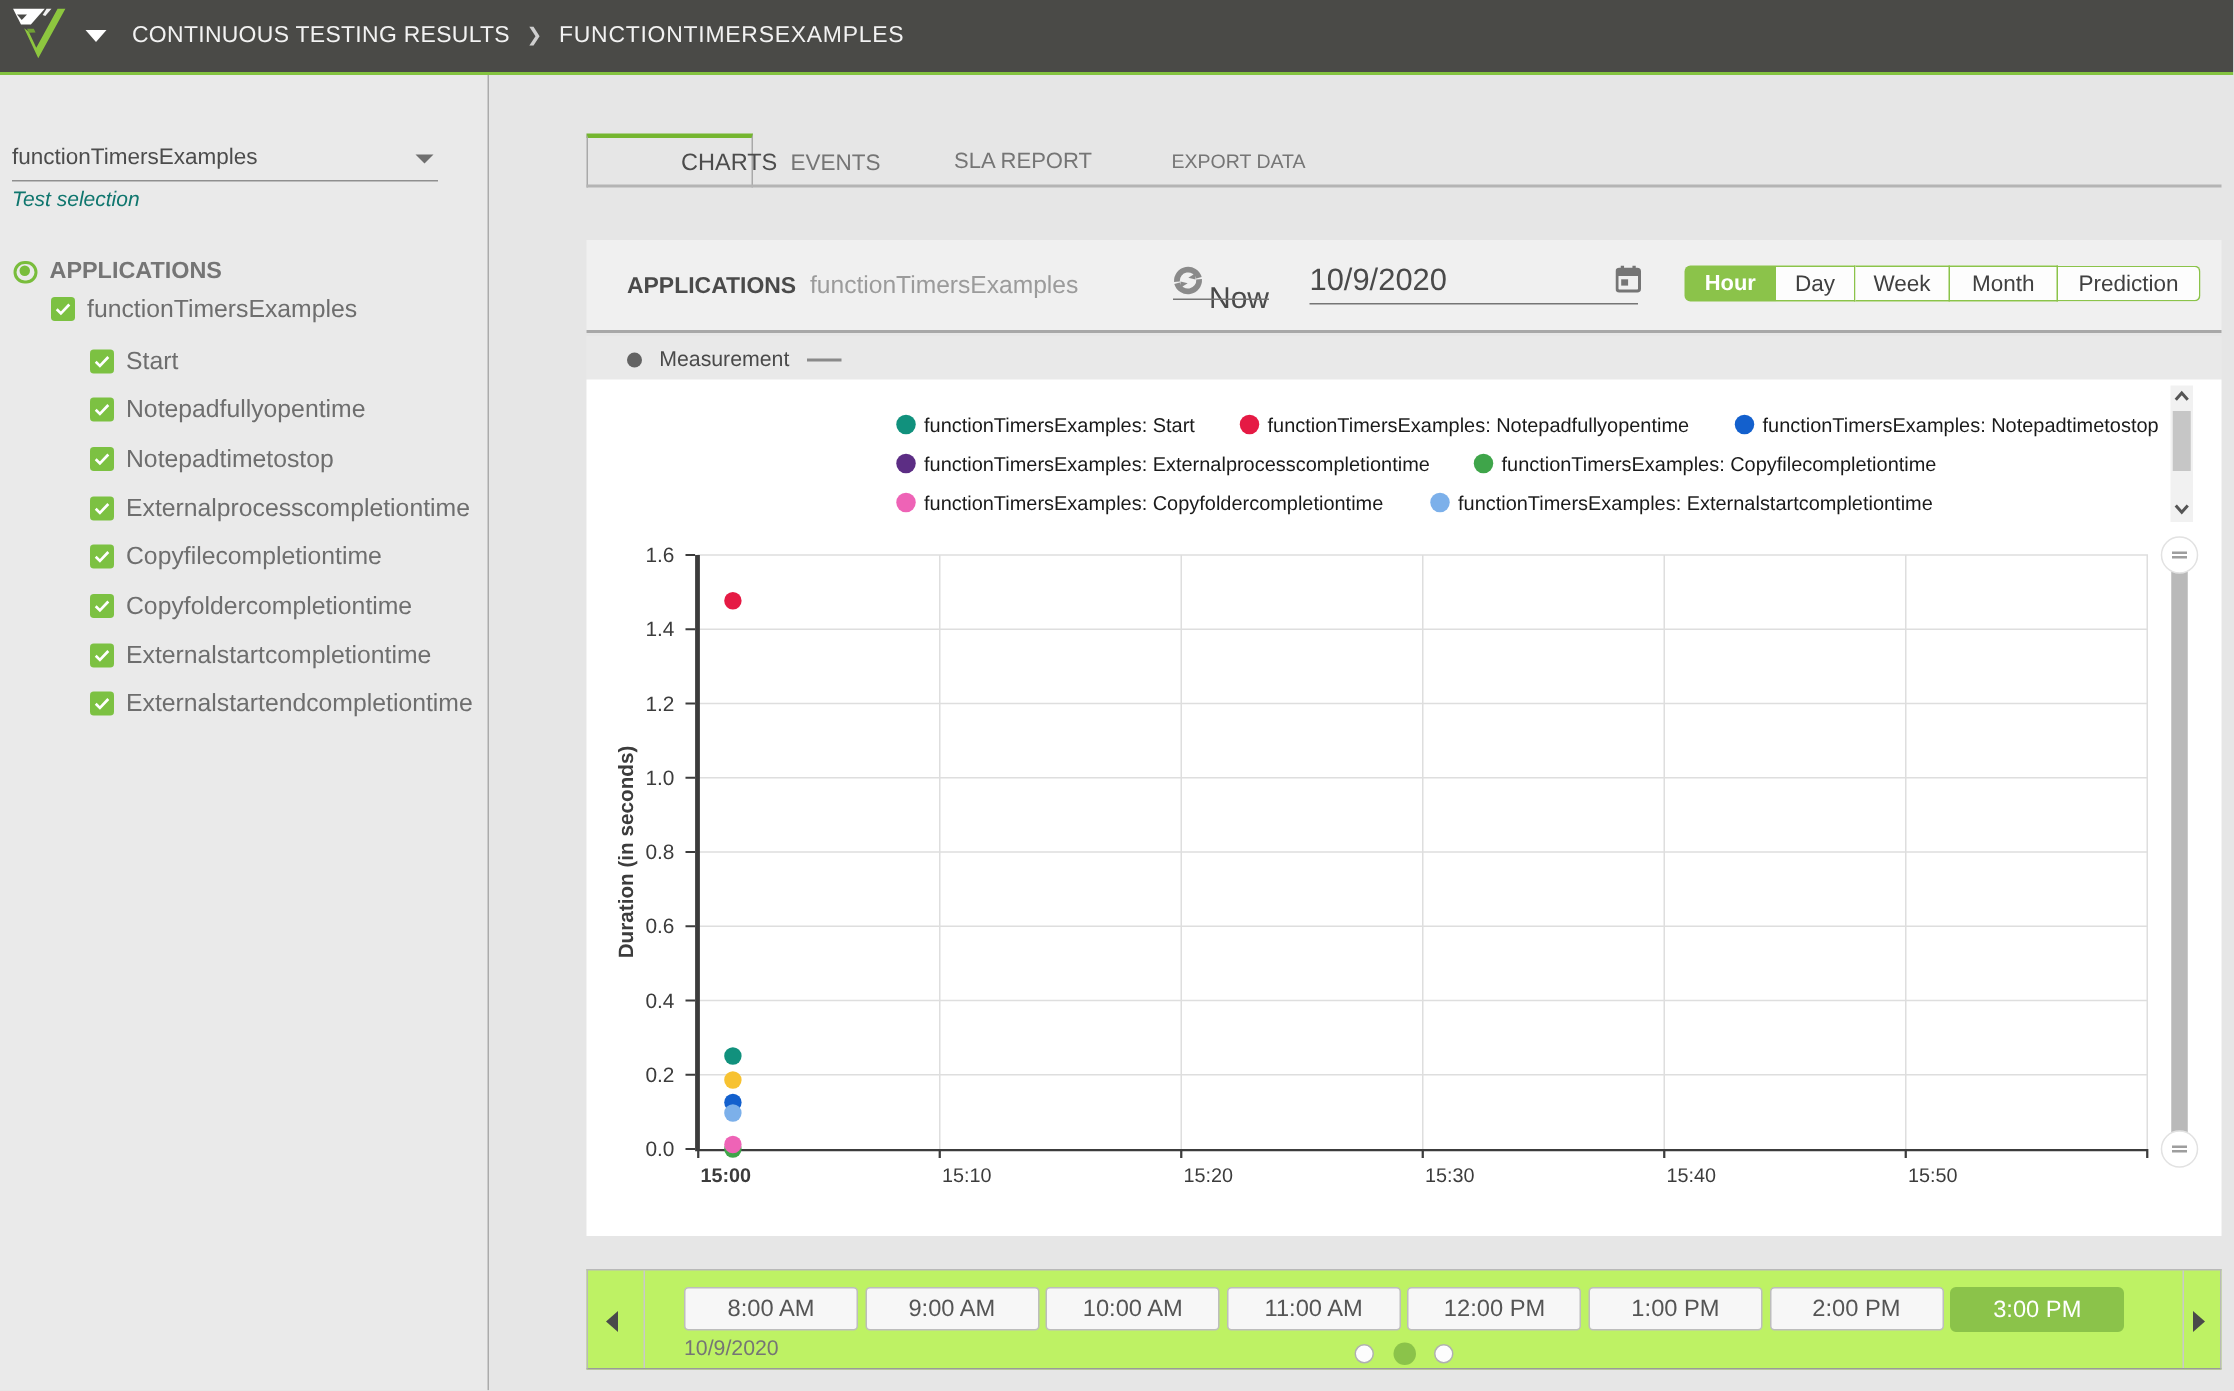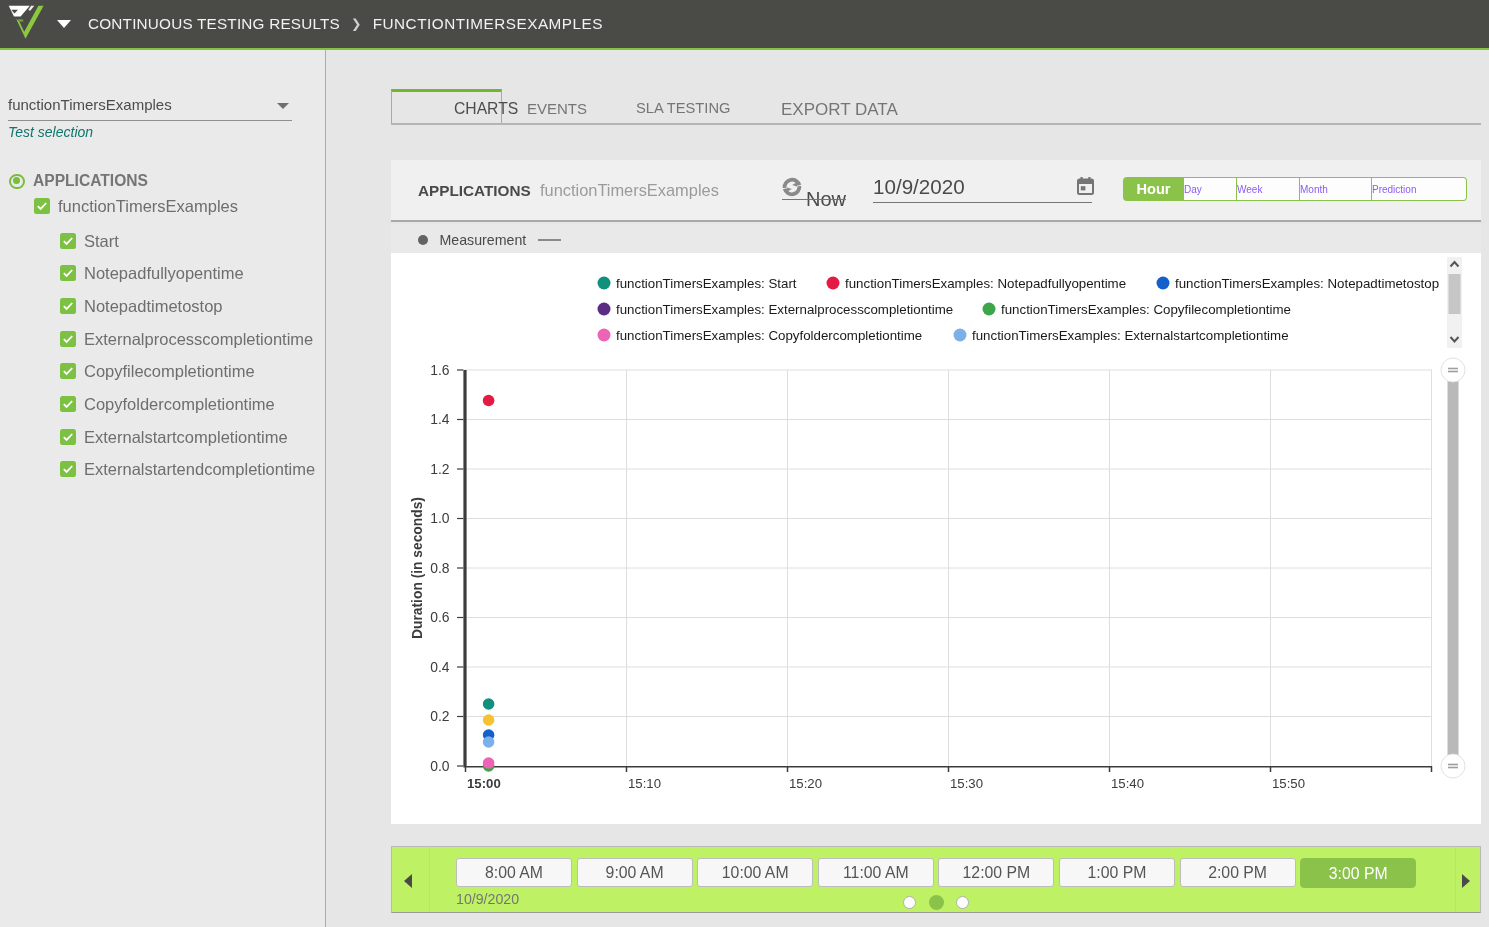--- a/index.html
+++ b/index.html
@@ -37,21 +37,21 @@
   
   #toolbar { position:absolute; left:391px; top:160px; width:1090px; height:62px; background:#f0f0f0; border-bottom:2px solid #a8a8a8; }
   #legendbar { position:absolute; left:391px; top:224px; width:1090px; height:29px; background:#e9e9e9; }
   #chartbox { position:absolute; left:391px; top:253px; width:1090px; height:571px; background:#ffffff; overflow:hidden; }
 
   
   #bottomnav { position:absolute; left:391px; top:846px; width:1090px; height:67px; background:#bef264; border:1px solid #b9b9b9; border-bottom:1px solid #9a9a9a; }
 
   .timebtn { position:absolute; top:11px; height:28.5px; background:#f7f7f7; border:1px solid #bdbdbd; border-radius:3px; font-size:15.8px; color:#555; text-align:center; line-height:27px; }
   .timebtn.active { background:#8bc34a; border-color:#8bc34a; color:#fff; top:10.5px; height:30px; line-height:29px; border-radius:4px; }
-  .tgbtn { position:absolute; top:0; height:24px; background:#fdfdfd; border:1px solid #8bc34a; border-left:none; color:#8b5cf6; font-size:10px; text-align:left; line-height:23px; }
+  .tgbtn { position:absolute; top:0; height:24px; background:#fdfdfd; border:1px solid #8bc34a; border-left:none; color:#404040; font-size:15px; text-align:center; line-height:23px; }
   #toolbar > .abs, #legendbar > .abs, #bottomnav > .abs { position:absolute; }
 </style>
 </head>
 <body>
 <div id="page">
   <div id="header">
     <svg id="logo" width="38" height="36" viewBox="0 0 38 36" style="position:absolute;left:7px;top:5px;">
       <polygon points="1.7,0.8 22.8,0.8 13.6,11.4 7.0,11.4" fill="#ffffff"></polygon>
       <polygon points="4.3,4.7 11.0,4.7 7.5,8.4" fill="#4a4a47"></polygon>
       <polygon points="24.0,0.8 27.3,0.8 23.2,5.7 21.4,5.0" fill="#f0f0f0"></polygon>
@@ -129,22 +129,22 @@
           <path d="M2.8,7.2 L5.6,9.9 L11.2,4.0" stroke="#ffffff" stroke-width="1.8" fill="none"></path>
         </svg>
       </div>
       <div class="sb-label" style="left:84px; top:460.40000000000003px;">Externalstartendcompletiontime</div>
     </div>
 
   <div id="tab-active"></div>
   <div id="tabbar-line"></div>
   <div class="tabtxt" id="tab-charts-t" style="left:414px; font-size:15.7px;margin-left:40px;">CHARTS</div>
   <div class="tabtxt" style="left:527px; font-size:15px;">EVENTS</div>
-  <div class="tabtxt" style="left:636px; font-size:14.7px;">SLA TESTING</div>
-  <div class="tabtxt" style="left:781px; font-size:17px;">EXPORT DATA</div>
+  <div class="tabtxt" style="left:636px; font-size:14.7px;">SLA REPORT</div>
+  <div class="tabtxt" style="left:781px; font-size:13px;">EXPORT DATA</div>
 
   <div id="toolbar">
     <div class="abs" style="left:27px; top:22px; font-size:15.3px; font-weight:bold; color:#4a4a4a;">APPLICATIONS</div>
     <div class="abs" style="left:149px; top:21px; font-size:16.4px; color:#9b9b9b;">functionTimersExamples</div>
     <svg class="abs" style="left:391px; top:17px;" width="20" height="20" viewBox="0 0 20 20">
       <path d="M2.6,10.8 A7.5,7.5 0 0 1 17.3,8.2" stroke="#8a8a8a" stroke-width="3.8" fill="none"></path>
       <polygon points="15.0,5.2 15.0,9.4 10.2,8.1" fill="#8a8a8a"></polygon>
       <path d="M17.4,9.2 A7.5,7.5 0 0 1 2.7,11.8" stroke="#8a8a8a" stroke-width="3.8" fill="none"></path>
       <polygon points="5.0,14.8 5.0,10.6 9.8,11.9" fill="#8a8a8a"></polygon>
     </svg>

